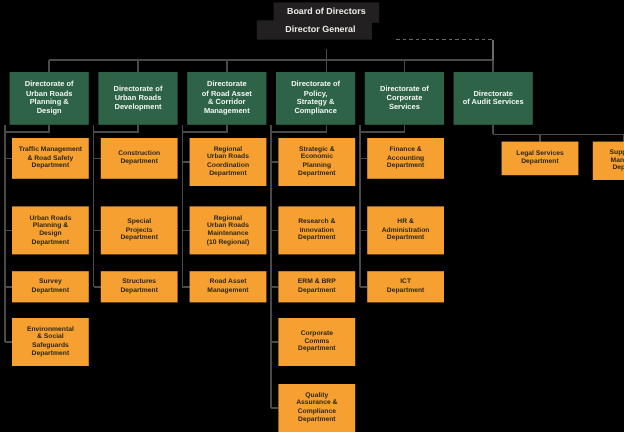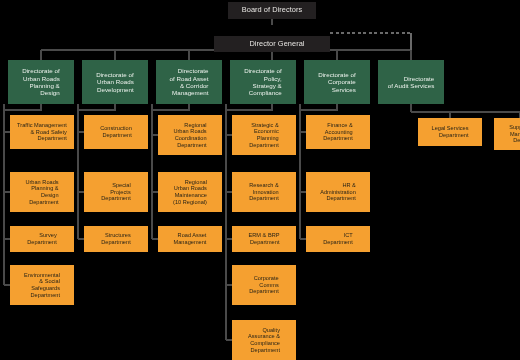--- a/index.html
+++ b/index.html
@@ -21,24 +21,25 @@
     top: 0;
     width: 520px;
     height: 360px;
   }
   .node {
     position: absolute;
     box-sizing: border-box;
     display: flex;
     align-items: center;
     justify-content: center;
-    text-align: right;
+    text-align: center;
     line-height: 1.18;
     overflow: hidden;
     white-space: pre-line;
+    font-weight: bold;
   }
   .node.exec {
     background: #232021;
     color: #e8e6e3;
     font-size: 7.4px;
     letter-spacing: .05px;
   }
   .node.dir {
     background: #2f6347;
     color: #eef3ee;
@@ -115,21 +116,21 @@
       <path d="M450,112 L520,112"></path>
       <path d="M411,112 L450,112"></path>
       <path d="M450,112 L450,118"></path>
       <path d="M520,112 L520,118"></path>
 
       <path d="M330,33 L411,33" stroke="#6a6a6a" stroke-dasharray="3,2.5"></path>
       <path d="M411,33 L411,50" stroke="#6a6a6a"></path>
     </g>
   </svg>
 <div class="node exec" style="left: 228px; top: 2px; width: 88px; height: 17px;">Board of Directors</div>
-    <div class="node exec" style="left: 214px; top: 36px; width: 116px; height: 16px; padding-left: 10px;">Director General</div>
+    <div class="node exec" style="left: 214px; top: 17px; width: 96px; height: 16px; padding-left: 10px;">Director General</div>
     <div class="node dir" style="left: 8px; top: 60px; width: 66px; height: 44px;">Directorate of
 Urban Roads
 Planning &amp;
 Design</div>
     <div class="node dir" style="left: 82px; top: 60px; width: 66px; height: 44px;">Directorate of
 Urban Roads
 Development</div>
     <div class="node dir" style="left: 156px; top: 60px; width: 66px; height: 44px;">Directorate
 of Road  Asset
 &amp; Corridor

